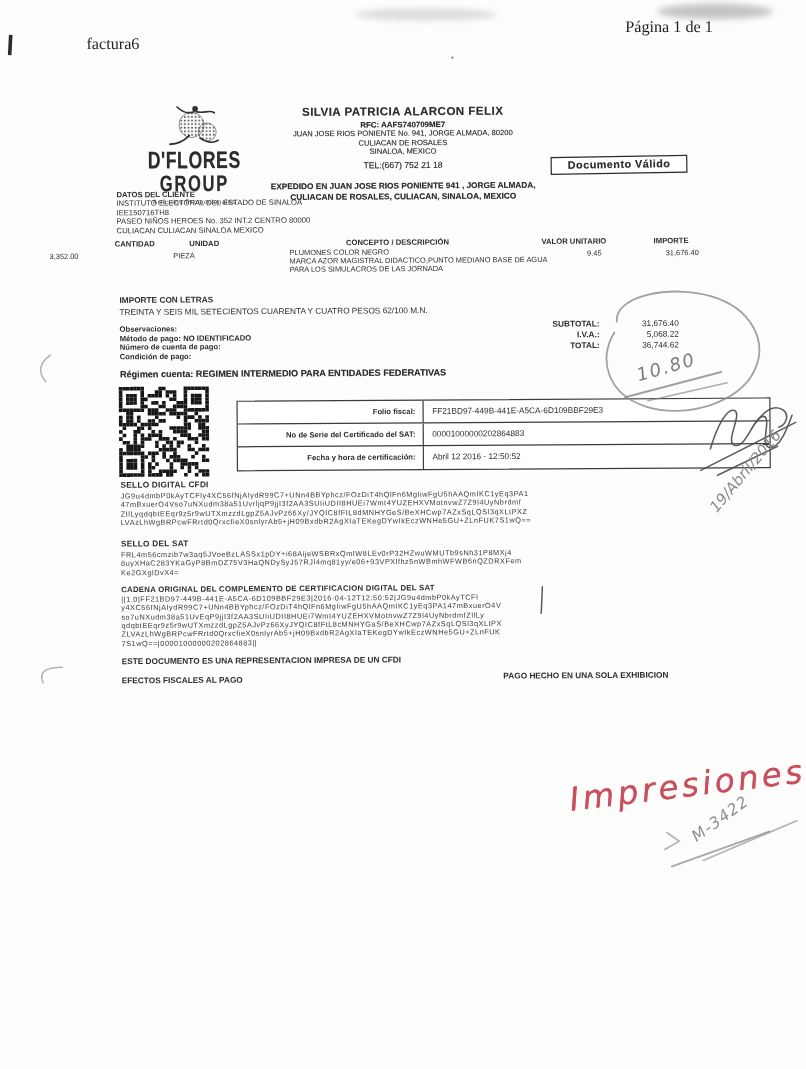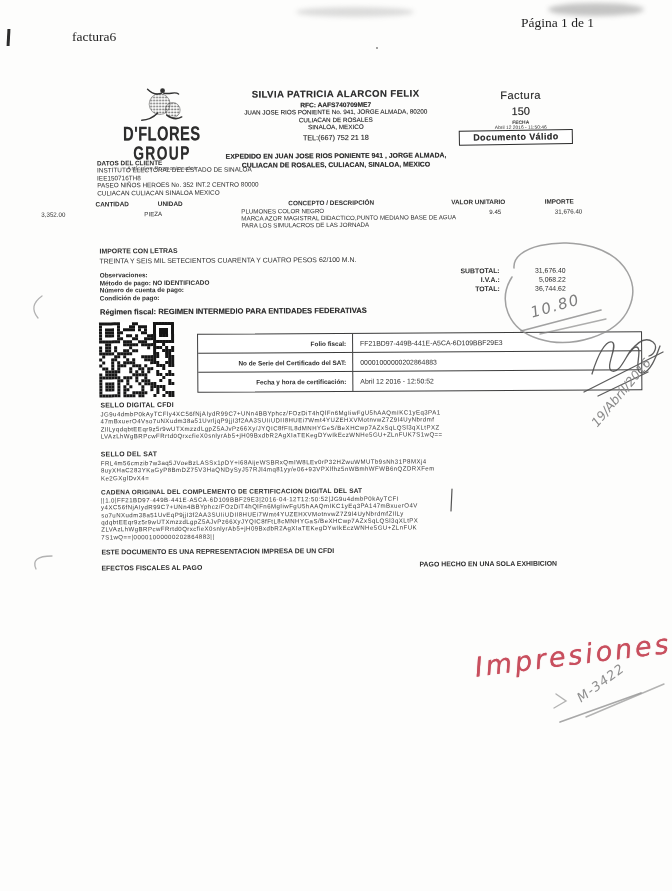--- a/index.html
+++ b/index.html
@@ -136,28 +136,20 @@
       <div class="issuer-line scan-soft">JUAN JOSE RIOS PONIENTE No. 941, JORGE ALMADA, 80200</div>
       <div class="issuer-line scan-soft">CULIACAN DE ROSALES</div>
       <div class="issuer-line scan-soft">SINALOA, MEXICO</div>
       <div class="issuer-tel scan-soft">TEL:(667) 752 21 18</div>
       <div class="expedido scan-soft">
         <div>EXPEDIDO EN JUAN JOSE RIOS PONIENTE 941 , JORGE ALMADA,</div>
         <div>CULIACAN DE ROSALES, CULIACAN, SINALOA, MEXICO</div>
       </div>
     </div>
 
-    <div class="abs fact">
-      <div class="fact-title scan-soft">Factura</div>
-      <div class="fact-num scan-soft">150</div>
-      <div class="fact-small b">FECHA</div>
-      <div class="fact-small">Abril 12 2016 - 11:50:46</div>
-      <div class="fact-small b">SERIE CERTIFICADO</div>
-      <div class="fact-small">00001000000401595217</div>
-    </div>
     <div class="abs valid-box scan-soft">Documento Válido</div>
 
     <div class="abs client">
       <div class="b">DATOS DEL CLIENTE</div>
       <div>INSTITUTO ELECTORAL DEL ESTADO DE SINALOA</div>
       <div>IEE150716TH8</div>
       <div>PASEO NIÑOS HEROES No. 352 INT.2 CENTRO 80000</div>
       <div>CULIACAN CULIACAN SINALOA MEXICO</div>
     </div>
 
@@ -192,21 +184,21 @@
       <div>I.V.A.:</div>
       <div>TOTAL:</div>
     </div>
     <div class="abs tot-v">
       <div>31,676.40</div>
       <div>5,068.22</div>
       <div>36,744.62</div>
     </div>
 
     <div class="abs regimen scan-soft">
-      <span class="rl">Régimen fiscal:</span>
+      <span class="rl">Régimen cuenta:</span>
       <span class="rt">REGIMEN INTERMEDIO PARA ENTIDADES FEDERATIVAS</span>
     </div>
 
     <div class="abs qr">
         <i style="left:0px;top:0px"></i>
         <i style="left:3px;top:0px"></i>
         <i style="left:6px;top:0px"></i>
         <i style="left:9px;top:0px"></i>
         <i style="left:12px;top:0px"></i>
         <i style="left:15px;top:0px"></i>

